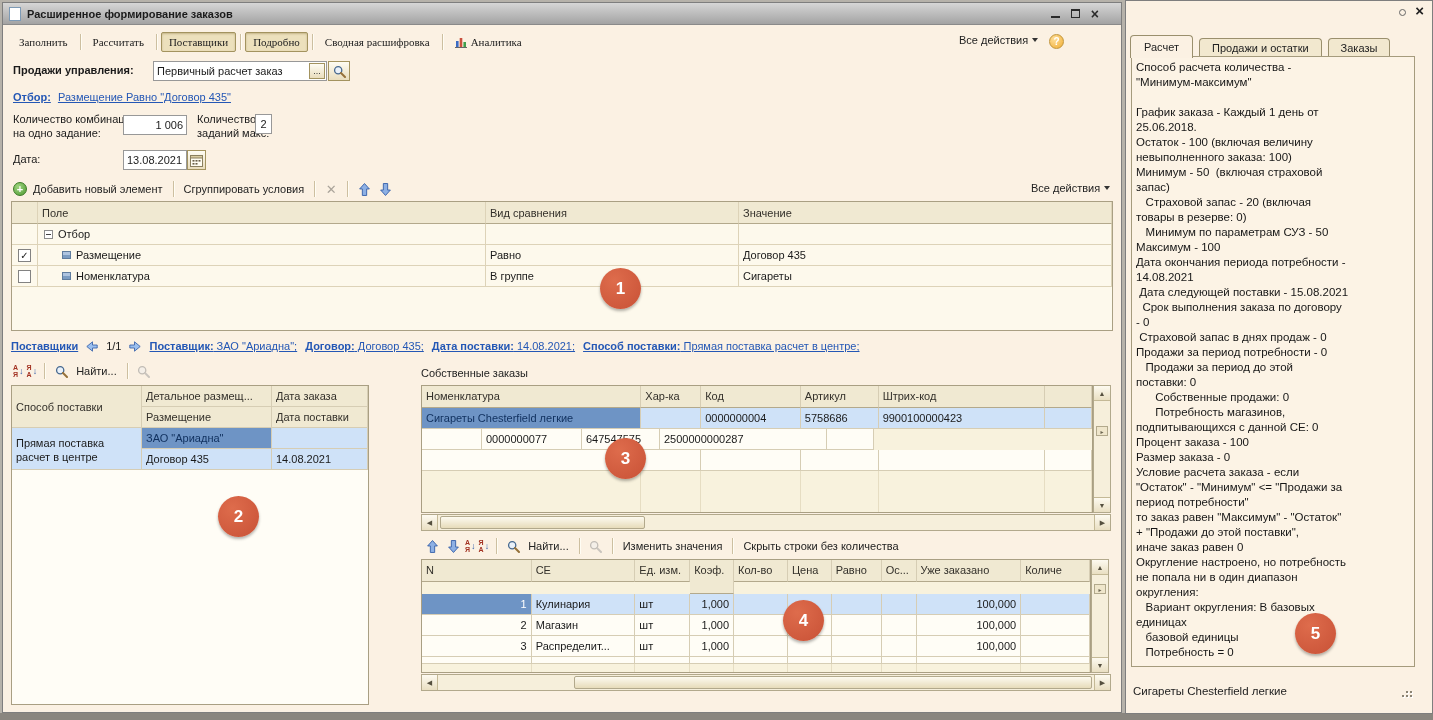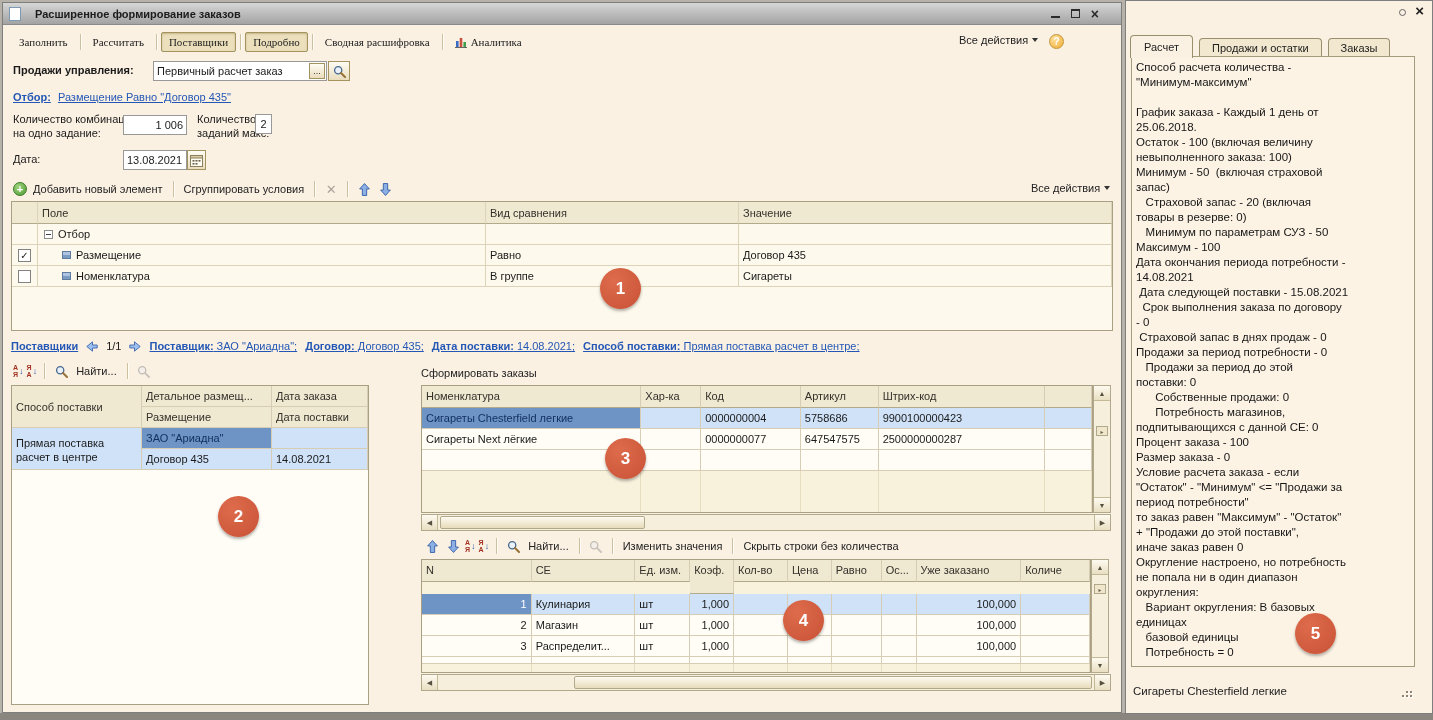--- a/index.html
+++ b/index.html
@@ -5,21 +5,21 @@
   * { box-sizing:border-box; margin:0; padding:0; }
   body { font-family:"Liberation Sans","DejaVu Sans",sans-serif; }
   #screen { position:relative; width:1433px; height:720px; background:#b6b2aa; overflow:hidden;
             font-size:11px; color:#1a1a1a; }
   .bottom-strip { position:absolute; left:0; top:713px; width:1433px; height:7px; background:#8a867f; }
 
   
   .main-window { position:absolute; left:2px; top:2px; width:1120px; height:711px;
                  background:#fbf1e3; border:1px solid #7e7e7e; }
   .titlebar { height:22px; background:linear-gradient(#d6d6d6,#a3a3a3); border-bottom:1px solid #8a8a8a;
-              display:flex; align-items:center; gap:14px; padding:0 6px; }
+              display:flex; align-items:center; gap:6px; padding:0 6px; }
   .titlebar .title { font-weight:700; color:#1b1b1b; }
   .doc-icon { width:12px; height:14px; background:#fff; border:1px solid #7d9ab5; }
   .win-controls { margin-left:auto; display:flex; gap:11px; align-items:center; margin-right:16px; }
   .wmin { width:9px; height:8px; border-bottom:2px solid #2b2b2b; }
   .wmax { width:9px; height:9px; border:1px solid #2b2b2b; border-top-width:2px; }
   .wclose { font-size:14px; font-weight:700; line-height:10px; color:#2b2b2b; }
 
   .aw { position:absolute; } 
 
   
@@ -358,40 +358,39 @@
         <div>Прямая поставка</div>
         <div>расчет в центре</div>
       </div>
       <div class="lc foc" style="background:#6e94c5; color:#10305e;">ЗАО "Ариадна"</div>
       <div class="lc" style="background:#cfe2f8;"></div>
       <div class="lc" style="background:#cfe2f8;">Договор 435</div>
       <div class="lc" style="background:#cfe2f8;">14.08.2021</div>
       <div style="grid-column:1/4; background:#fffdf6;"></div>
     </div>
 
-    <div class="sec-label" style="left:418px; top:364px;">Сформировать заказы</div>
+    <div class="sec-label" style="left:418px; top:364px;">Собственные заказы</div>
     <div class="gtable" id="orders-table" style="left:418px; top:382px; width:672px; height:128px;">
         <div class="trow">
           <div class="tc h" style="width: 220px; height: 22px; line-height: 21px;">Номенклатура</div>
           <div class="tc h" style="width: 60px; height: 22px; line-height: 21px;">Хар-ка</div>
           <div class="tc h" style="width: 100px; height: 22px; line-height: 21px;">Код</div>
           <div class="tc h" style="width: 78px; height: 22px; line-height: 21px;">Артикул</div>
           <div class="tc h" style="width: 167px; height: 22px; line-height: 21px;">Штрих-код</div>
           <div class="tc h" style="width: 47px; height: 22px; line-height: 21px;"></div>
         </div>
         <div class="trow">
           <div class="tc foc" style="width: 220px; height: 21px; line-height: 20px;">Сигареты Chesterfield легкие</div>
           <div class="tc sel" style="width: 60px; height: 21px; line-height: 20px;"></div>
           <div class="tc sel" style="width: 100px; height: 21px; line-height: 20px;">0000000004</div>
           <div class="tc sel" style="width: 78px; height: 21px; line-height: 20px;">5758686</div>
           <div class="tc sel" style="width: 167px; height: 21px; line-height: 20px;">9900100000423</div>
           <div class="tc sel" style="width: 47px; height: 21px; line-height: 20px;"></div>
         </div>
         <div class="trow">
-          <div class="tc" style="width: 220px; height: 21px; line-height: 20px;">Сигареты Next лёгкие</div>
           <div class="tc" style="width: 60px; height: 21px; line-height: 20px;"></div>
           <div class="tc" style="width: 100px; height: 21px; line-height: 20px;">0000000077</div>
           <div class="tc" style="width: 78px; height: 21px; line-height: 20px;">647547575</div>
           <div class="tc" style="width: 167px; height: 21px; line-height: 20px;">2500000000287</div>
           <div class="tc" style="width: 47px; height: 21px; line-height: 20px;"></div>
         </div>
         <div class="trow">
           <div class="tc " style="width: 220px; height: 21px;"></div>
           <div class="tc " style="width: 60px; height: 21px;"></div>
           <div class="tc " style="width: 100px; height: 21px;"></div>

